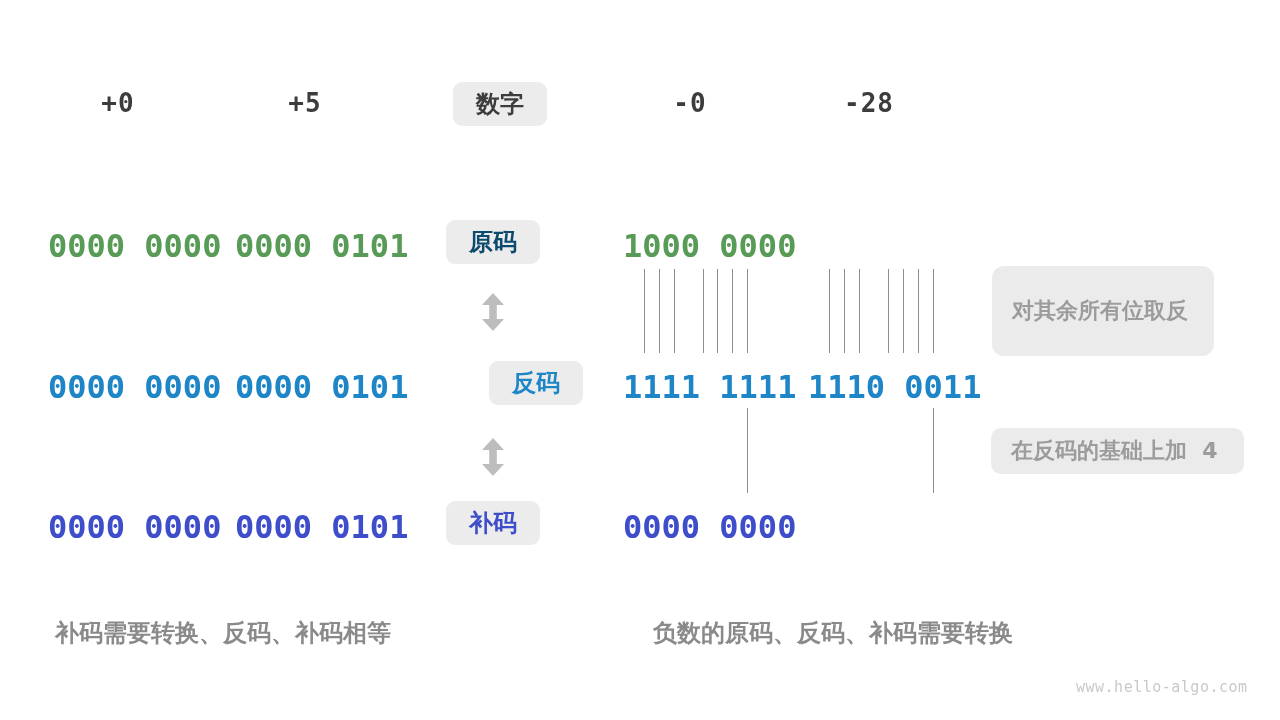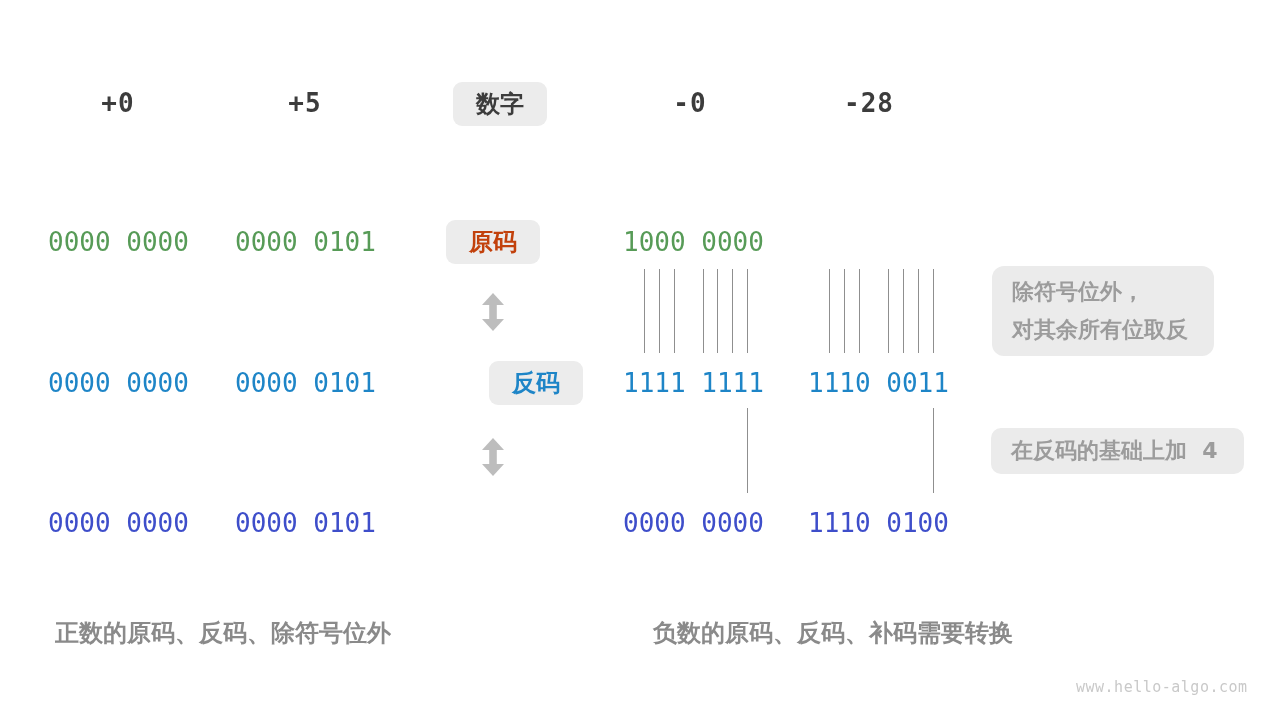--- a/index.html
+++ b/index.html
@@ -36,31 +36,31 @@
     height: 44px;
     background: #ececec;
     border-radius: 9px;
     display: flex;
     align-items: center;
     justify-content: center;
     font-size: 24px;
     font-weight: 700;
   }
   .tag-dark   { color: #3c3c3c; }
-  .tag-green  { color: #c2410c; }
+  .tag-green  { color: #0c4a6e; }
   .tag-blue   { color: #1e85c7; margin-left: 43px; }
   .tag-indigo { color: #3e4eca; }
 
   
   .bin {
     width: 134px;
     text-align: center;
     font-family: "DejaVu Sans Mono", "Liberation Mono", monospace;
-    font-weight: 400;
-    font-size: 26px;
+    font-weight: 700;
+    font-size: 32px;
     white-space: pre;
   }
   .bin-green  { color: #579b57; }
   .bin-blue   { color: #1e85c7; }
   .bin-indigo { color: #3e4eca; }
 
   
   .vline {
     width: 1px;
     background: #8f8f8f;
@@ -159,29 +159,30 @@
   <div class="abs" style="left:481px; top:438px;">
     <svg class="swap-arrow" viewBox="0 0 24 38" xmlns="http://www.w3.org/2000/svg">
       <polygon points="12,0 23,12 1,12" fill="#bdbdbd"></polygon>
       <rect x="8.2" y="10" width="7.6" height="18" fill="#bdbdbd"></rect>
       <polygon points="12,38 23,26 1,26" fill="#bdbdbd"></polygon>
     </svg>
   </div>
 
   <div class="abs bin bin-indigo" style="left:48px;  top:508px;">0000 0000</div>
   <div class="abs bin bin-indigo" style="left:235px; top:508px;">0000 0101</div>
+  <div class="abs tag-box tag-indigo" style="left:446px; top:501px;">
+    <span>补码</span>
+  </div>
   <div class="abs bin bin-indigo" style="left:623px; top:508px;">0000 0000</div>
-  <div class="abs bin bin-indigo" style="left:808px; top:508px;">1110 0100</div>
 
   <div class="abs note-box" style="left:992px; top:266px; width:222px; height:90px;">
-    <div>除符号位外，</div>
     <div>对其余所有位取反</div>
   </div>
   <div class="abs note-box" style="left:991px; top:428px; width:253px; height:46px; border-radius:10px;">
     <div>在反码的基础上加  4</div>
   </div>
 
-  <div class="abs caption" style="left:55px; top:617px;">正数的原码、反码、除符号位外</div>
+  <div class="abs caption" style="left:55px; top:617px;">补码需要转换、反码、补码相等</div>
   <div class="abs caption" style="left:613px; top:617px;margin-left:40px;">负数的原码、反码、补码需要转换</div>
 
   <div class="abs watermark" style="left:1076px; top:678px;">www.hello-algo.com</div>
 
 </div>
 
 </body></html>

